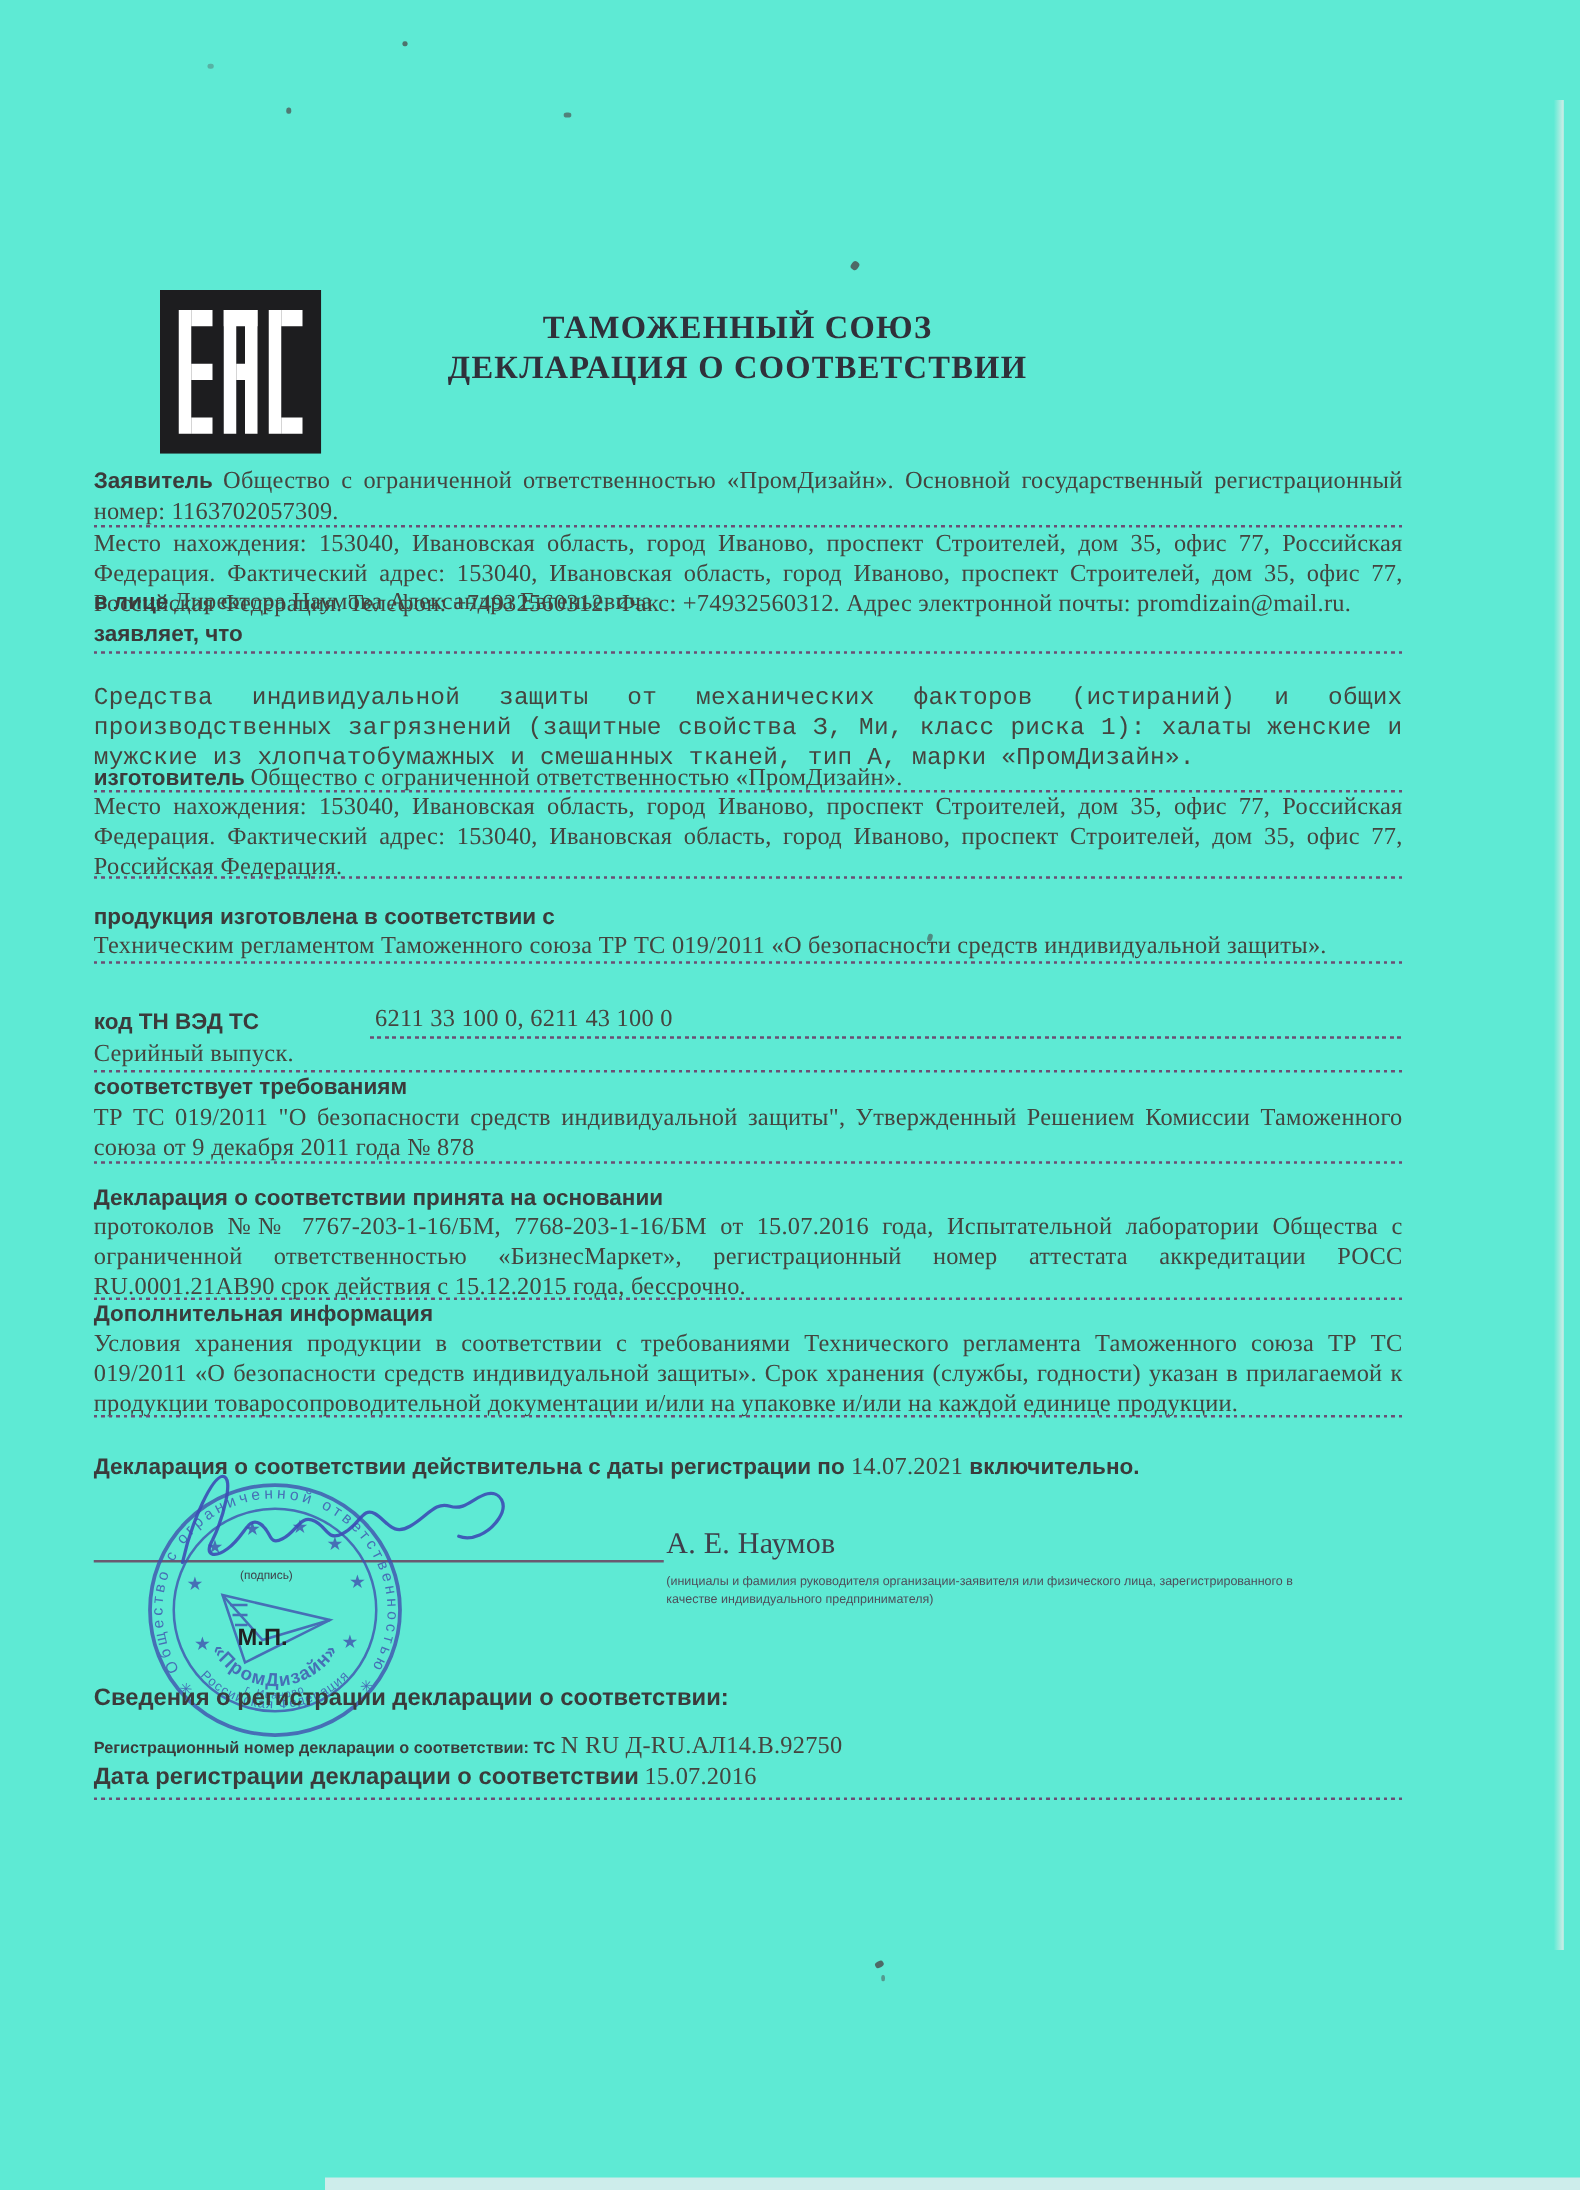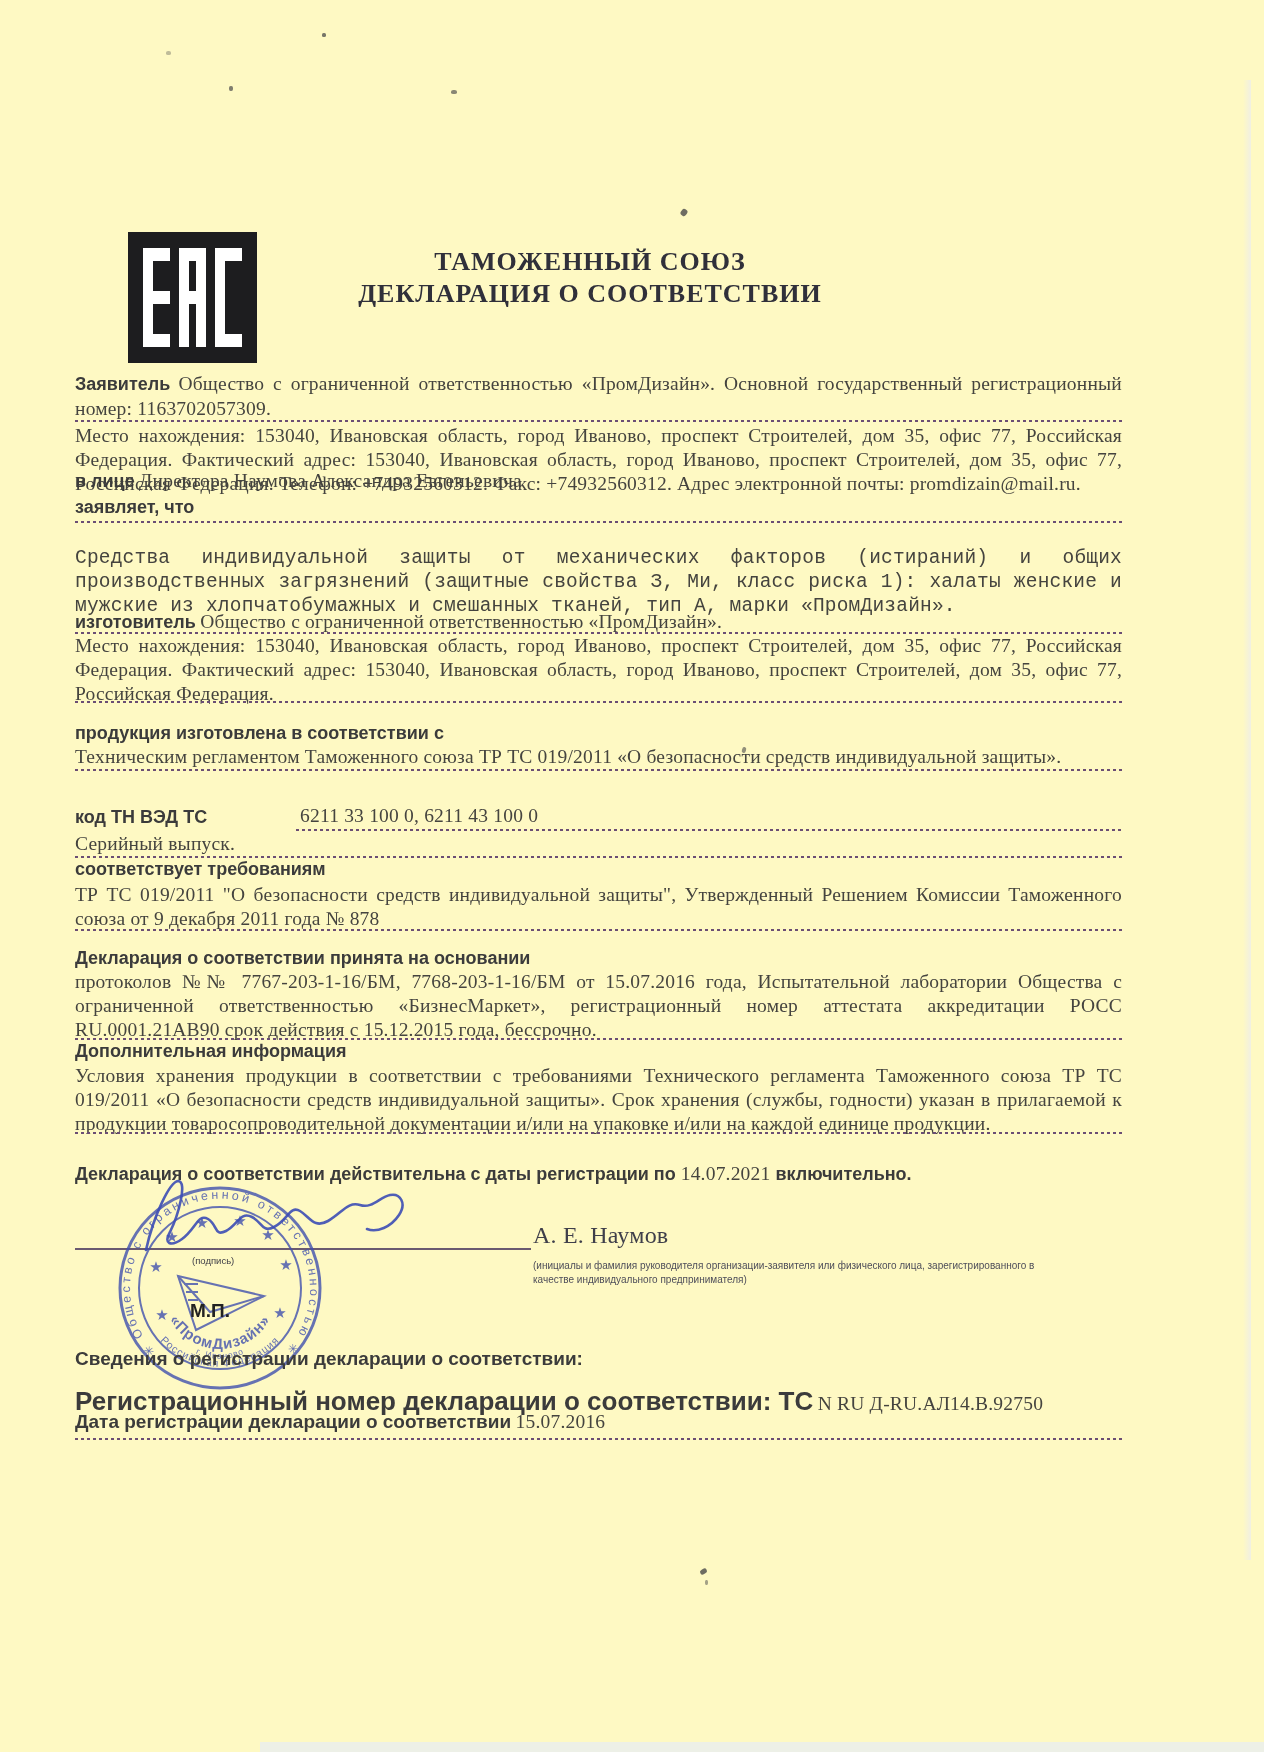--- a/index.html
+++ b/index.html
@@ -1,16 +1,16 @@
 <!DOCTYPE html>
 <html><head>
 <meta charset="utf-8">
 <style>
   html,body{margin:0;padding:0;background:#ffffff;}
-  #page{position:relative;width:1264px;height:1752px;background:#fef9c3;overflow:hidden;
+  #page{position:relative;width:1264px;height:1752px;background:#5eead4;overflow:hidden;
         font-family:"Liberation Sans","DejaVu Sans",sans-serif;}
   .abs{position:absolute;}
   .title{font-family:"Liberation Serif","DejaVu Serif",serif;font-weight:bold;
          font-size:26px;letter-spacing:1px;color:#30303a;text-align:center;line-height:32px;}
   .para{width:1047px;left:75px;text-align:justify;line-height:24px;}
   .sv{font-family:"Liberation Serif","DejaVu Serif",serif;font-size:19.5px;color:#45443f;
       letter-spacing:.2px;}
   .lb{font-family:"Liberation Sans","DejaVu Sans",sans-serif;font-weight:bold;font-size:18px;
       color:#3b3b3b;}
   .dot{position:absolute;height:3px;background-image:repeating-linear-gradient(90deg,#6b4e74 0px,#6b4e74 3px,transparent 3px,transparent 6px);background-size:100% 2px;background-repeat:no-repeat;background-position:0 1px;}
@@ -168,21 +168,21 @@
   </svg>
 
   <div class="abs sv" style="left:533px;top:1222px;font-size:24px;color:#3f3f4a;">А. Е. Наумов</div>
   <div class="abs smallnote" style="left:533px;top:1259px;width:505px;">(инициалы и фамилия руководителя организации-заявителя или физического лица, зарегистрированного в качестве индивидуального предпринимателя)</div>
 
   <div class="abs" style="left:190px;top:1300px;font-weight:bold;font-size:19px;color:#222;">М.П.</div>
 
   <div class="abs lb" style="left:75px;top:1348px;font-size:19px;">Сведения о регистрации декларации о соответствии:</div>
 
   <div class="abs" style="left:75px;top:1386px;width:1047px;">
-    <span class="lb" style="font-size:26px;">Регистрационный номер декларации о соответствии: ТС</span>
+    <span class="lb" style="font-size:13px;">Регистрационный номер декларации о соответствии: ТС</span>
     <span class="sv">N RU Д-RU.АЛ14.В.92750</span>
   </div>
 
   <div class="abs" style="left:75px;top:1411px;width:1047px;">
     <span class="lb" style="font-size:19px;">Дата регистрации декларации о соответствии</span>
     <span class="sv">15.07.2016</span>
   </div>
   <div class="dot" style="left:75px;top:1437px;width:1047px;"></div>
 
 </div>

